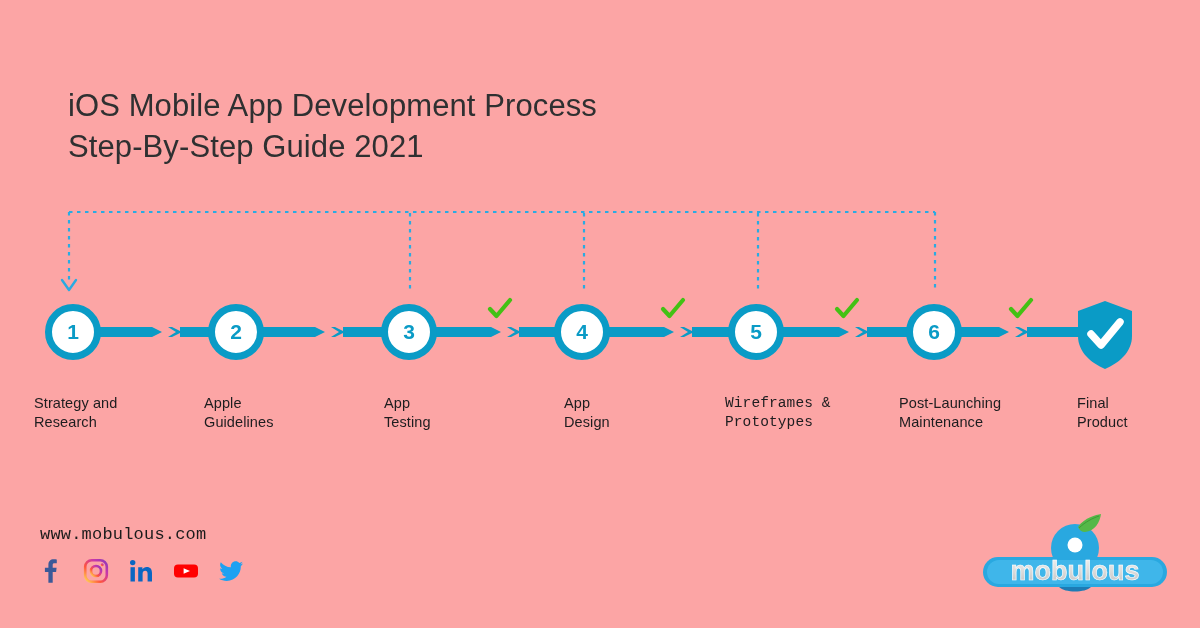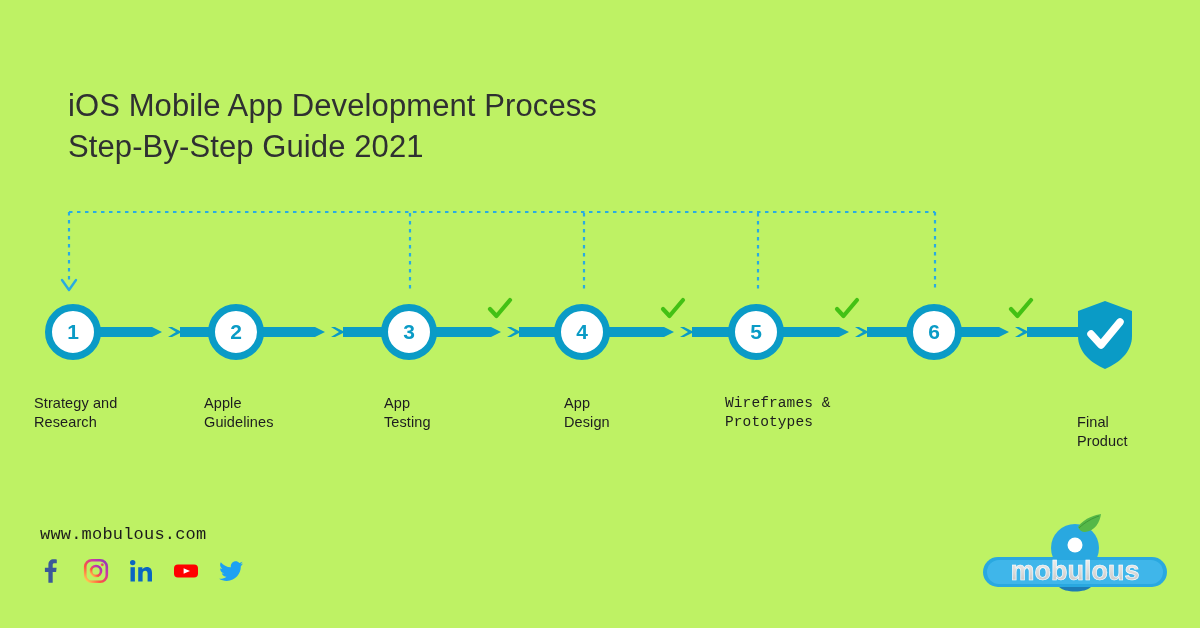--- a/index.html
+++ b/index.html
@@ -5,21 +5,21 @@
   html,body{margin:0;padding:0;}
   body{
     width:1200px;height:628px;
     background:#ffffff;
     font-family:"Liberation Sans", sans-serif;
     overflow:hidden;
   }
   .canvas{
     position:relative;
     width:1200px;height:628px;
-    background:#bef264;
+    background:#fca5a5;
     box-sizing:border-box;
   }
   
   .title{
     position:absolute;
     left:68px;top:85px;
     width:760px;
     font-size:31px;
     line-height:41px;
     font-weight:400;
@@ -196,21 +196,23 @@
   <div class="steplabel" style="left:204px;top:394px;width:160px;">Apple
 Guidelines</div>
   <div class="steplabel" style="left:34px;top:394px;width:160px;">Strategy and
 Research</div>
   <div class="steplabel" style="left:384px;top:394px;width:160px;">App
 Testing</div>
   <div class="steplabel" style="left:564px;top:394px;width:160px;">App
 Design</div>
   <div class="steplabel" style="left:725px;top:394px;width:175px;font-family:Liberation Mono, monospace;">Wireframes &amp;
 Prototypes</div>
-  <div class="steplabel" style="left:1077px;top:413px;width:120px;">Final
+  <div class="steplabel" style="left:899px;top:394px;width:180px;">Post-Launching
+Maintenance</div>
+  <div class="steplabel" style="left:1077px;top:394px;width:120px;">Final
 Product</div>
 
   <div class="site-url">www.mobulous.com</div>
 
   <div class="socials">
     <svg class="soc" viewBox="0 0 26 26">
       <path d="M16.6 5.2h2.2V1.4C18.4 1.3 17.1 1.2 15.6 1.2c-3.1 0-5.2 1.9-5.2 5.4v3.1H6.9v4.2h3.5v10.9h4.3V13.9h3.4l0.5-4.2h-3.9V7c0-1.2 0.3-1.8 1.9-1.8z" fill="#3b5998"></path>
     </svg>
 
     <svg class="soc" viewBox="0 0 26 26">

